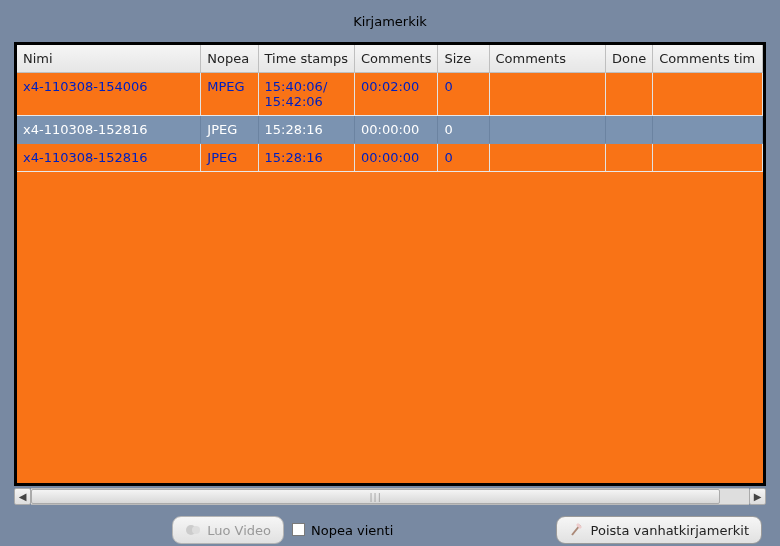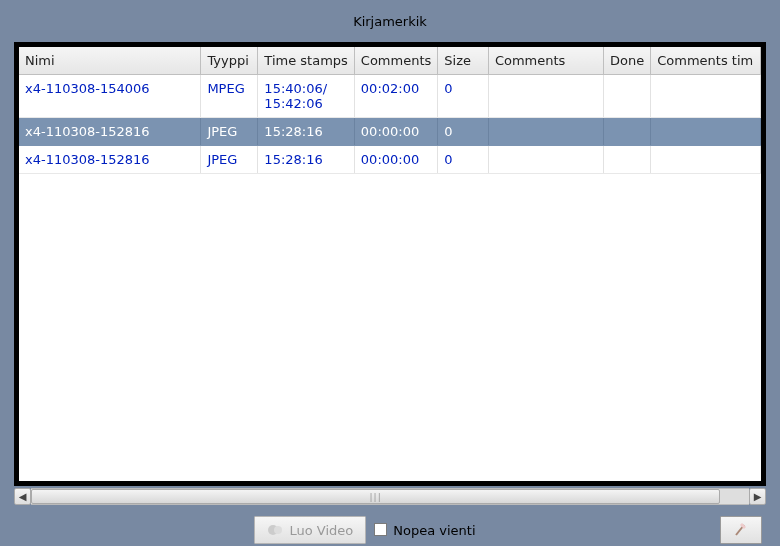--- a/index.html
+++ b/index.html
@@ -1,52 +1,52 @@
 <!DOCTYPE html>
 <html><head>
 <meta charset="utf-8">
 <style>
   * { box-sizing: border-box; }
   html, body { margin:0; padding:0; width:780px; height:546px; background:#7889a2; font-family:"DejaVu Sans",Arial,sans-serif; font-size:13px; }
   .window { padding:14px 14px 6px 14px; }
   .title { text-align:center; color:#000; padding-bottom:13px; font-size:13px; }
-  .panel { background:#ffffff; border:5px solid #000000; height:444px; overflow:hidden; }
+  .panel { background:#f97316; border:3px solid #000000; height:444px; overflow:hidden; }
   table { border-collapse:collapse; width:100%; }
   thead th { background:linear-gradient(#f5f5f5,#e6e6e6); border:1px solid #bfbfbf; border-top:none; text-align:left; font-weight:normal; padding:6px 6px; color:#222; white-space:nowrap; }
   thead th:first-child { border-left:none; }
   tbody td { border-right:1px solid #e2e2e2; border-bottom:1px solid #e8e8e8; padding:6px 6px; vertical-align:top; white-space:nowrap; }
   tbody tr.normal td { color:#0020c0; }
   tbody tr.selected td { background:#7b93b1; color:#fff; border-bottom:1px solid #7b93b1; border-right:1px solid #6b83a1; }
   .scrollbar { display:flex; height:17px; margin-top:2px; }
   .sb-btn { width:17px; height:17px; background:linear-gradient(#f4f4f4,#ddd); border:1px solid #aaa; border-radius:2px; display:flex; align-items:center; justify-content:center; color:#444; font-size:10px; }
   .sb-track { flex:1; background:#dedede; border:1px solid #bbb; border-left:none; border-right:none; position:relative; }
   .sb-thumb { position:absolute; left:0; width:96%; top:0; bottom:0; background:linear-gradient(#f4f4f4,#d8d8d8); border:1px solid #aaa; border-radius:2px; display:flex; align-items:center; justify-content:center; }
   .sb-grip { color:#999; font-size:9px; letter-spacing:1px; }
   .toolbar { margin-top:6px; height:38px; display:flex; align-items:center; gap:8px; padding:0 4px; }
-  .btn { display:flex; align-items:center; gap:6px; background:linear-gradient(#f6f6f6,#e1e1e1); border:1px solid #9a9a9a; border-radius:1px; padding:5px 12px; color:#222; }
+  .btn { display:flex; align-items:center; gap:6px; background:linear-gradient(#f6f6f6,#e1e1e1); border:1px solid #9a9a9a; border-radius:9px; padding:5px 12px; color:#222; }
   .btn.disabled { color:#999; border-color:#b5b5b5; }
   .spacer { flex:1; }
   .chk { display:flex; align-items:flex-start; gap:6px; color:#000; }
   .chk-box { width:13px; height:13px; background:#fff; border:1px solid #7a7a7a; }
   .icon { width:16px; height:16px; display:inline-block; }
   
   .c-name{width:200px}.c-type{width:58px}.c-ts{width:95px}.c-dur{width:65px}.c-size{width:55px}.c-com{width:128px}.c-done{width:44px}.c-est{width:110px}
 </style>
 </head>
 <body>
 
 <div class="window">
   <div class="title">Kirjamerkik</div>
 
   <div class="panel">
     <table>
       <thead>
         <tr>
           <th class="c-name">Nimi</th>
-          <th class="c-type">Tyyppi</th>
+          <th class="c-type">Nopea</th>
           <th class="c-ts">Time stamps</th>
           <th class="c-dur">Comments</th>
           <th class="c-size">Size</th>
           <th class="c-com">Comments</th>
           <th class="c-done">Done</th>
           <th class="c-est">Comments tim</th>
         </tr>
       </thead>
       <tbody id="tbody">
           <tr class="normal">
@@ -110,15 +110,16 @@
       <span>Nopea vienti</span>
     </label>
     <div class="spacer"></div>
     <div class="btn">
       <span class="icon">
         <svg viewBox="0 0 16 16">
             <line x1="3" y1="13" x2="11" y2="3" stroke="#a87" stroke-width="2"></line>
             <polygon points="9,1 13,5 11,7 7,3" fill="#ecc"></polygon>
           </svg>
       </span>
+      <span>Poista vanhatkirjamerkit</span>
     </div>
   </div>
 </div>
 
 </body></html>

